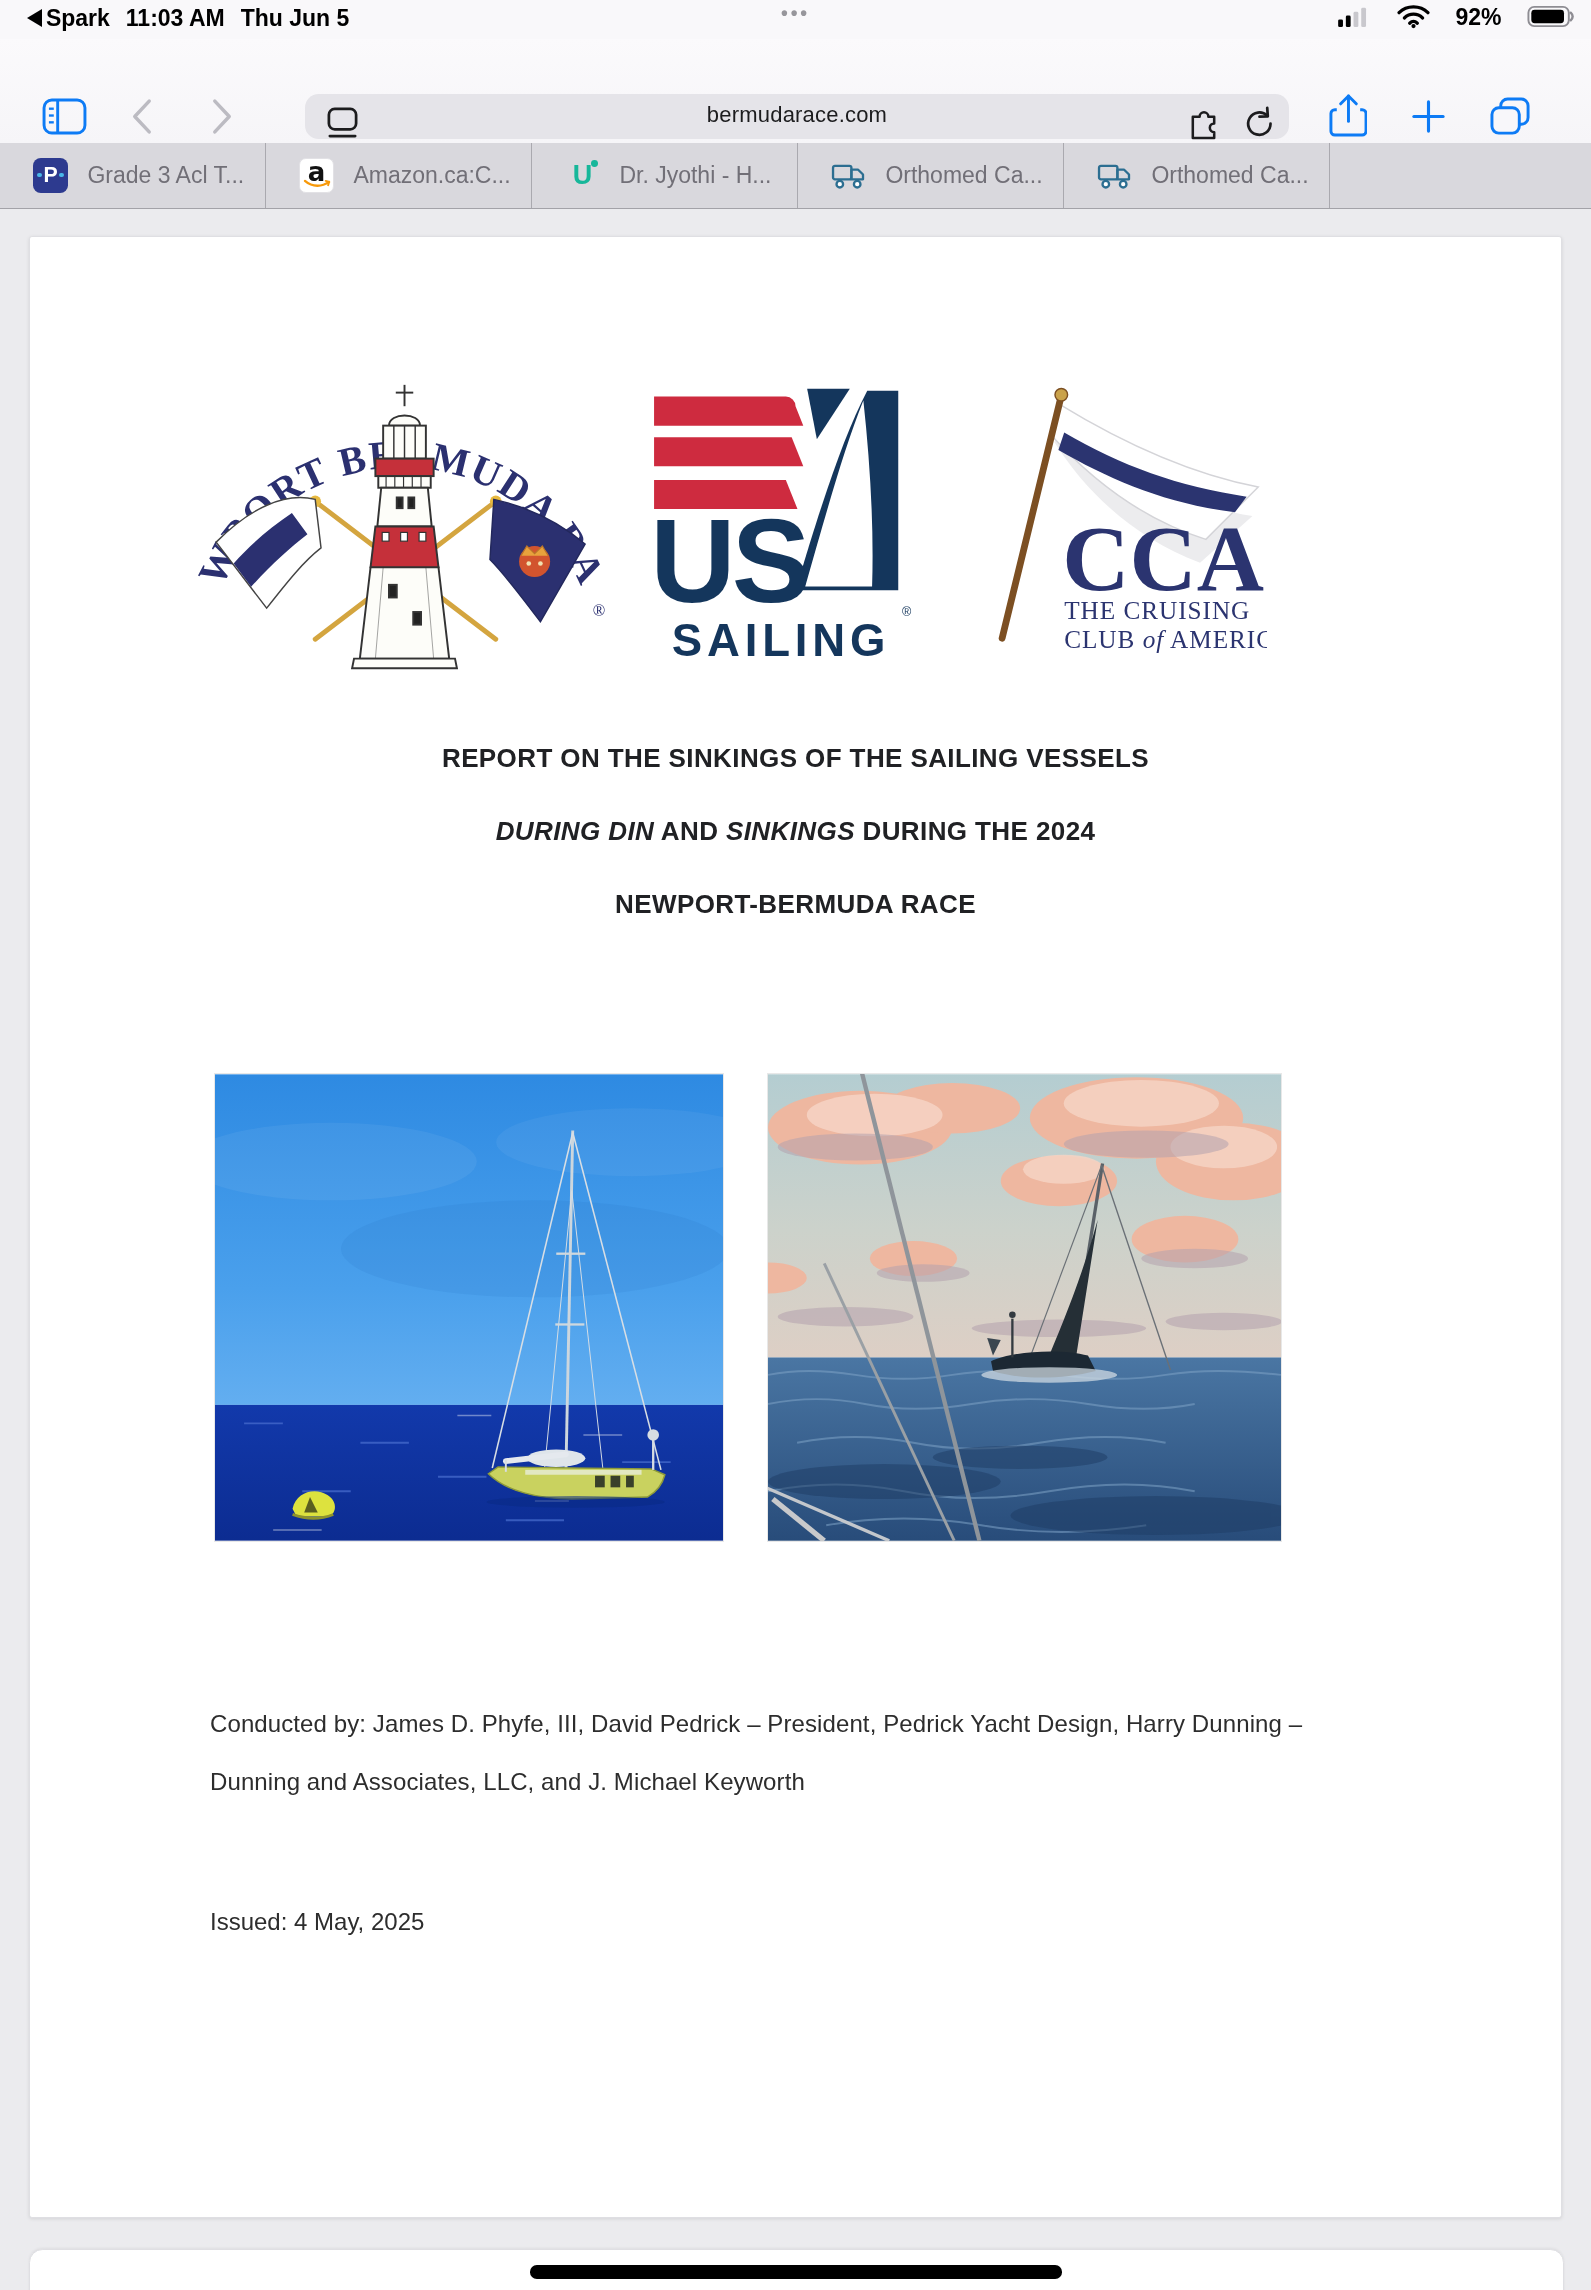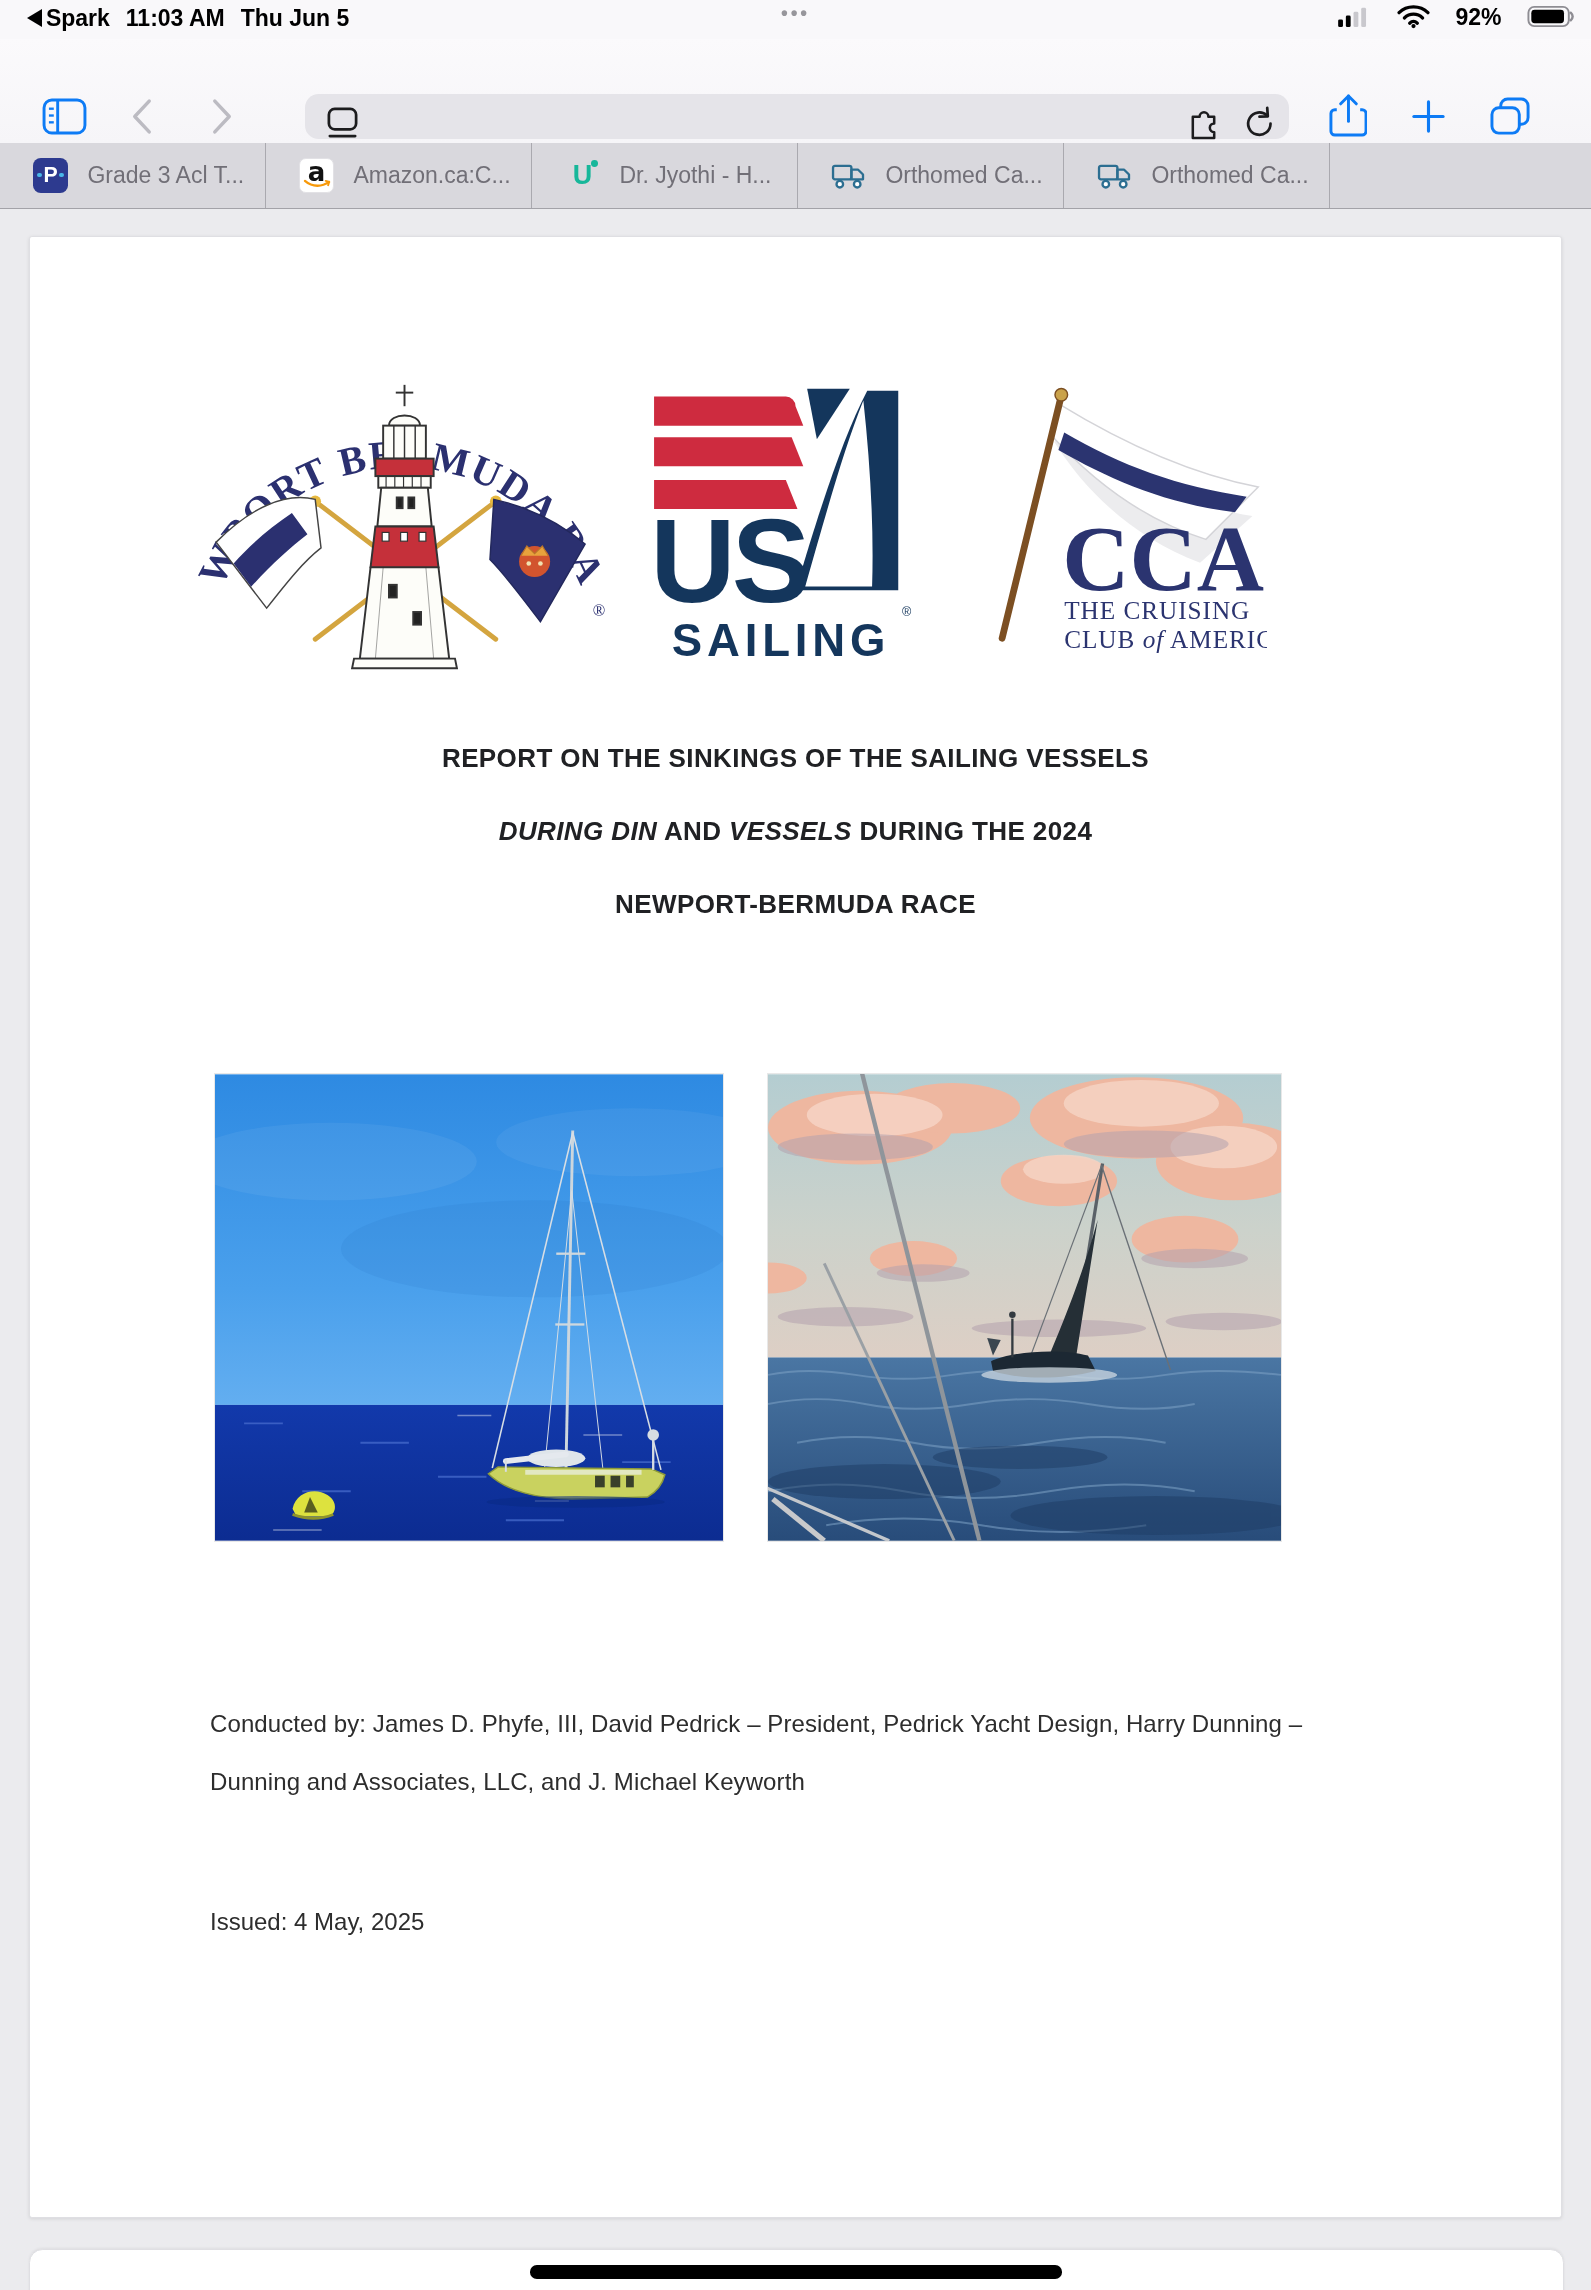--- a/index.html
+++ b/index.html
@@ -149,20 +149,21 @@
     </svg>
   </div>
 
   <div class="url-pill">
     <div class="tool-ic" style="left:13.6px;top:4.9px;">
       <svg width="35" height="37" viewBox="0 0 36 38">
         <rect x="4" y="5" width="28" height="21" rx="6" fill="none" stroke="#1c1c1e" stroke-width="2.8"></rect>
         <line x1="5" y1="33" x2="31" y2="33" stroke="#1c1c1e" stroke-width="2.8" stroke-linecap="round"></line>
       </svg>
     </div>
+    <div class="url-text">bermudarace.com</div>
     <div class="tool-ic" style="right:62px;top:4.9px;">
       <svg width="35" height="35" viewBox="0 0 36 36">
         <path d="M7 12 h7 a4.5 4.5 0 1 1 9 0 h6 v7 a4.5 4.5 0 1 0 0 9 v6 H7 Z" fill="none" stroke="#1c1c1e" stroke-width="2.6" stroke-linejoin="round"></path>
       </svg>
     </div>
     <div class="tool-ic" style="right:7.8px;top:4.9px;">
       <svg width="35" height="35" viewBox="0 0 36 36">
         <path d="M28 11 a11.5 11.5 0 1 0 3.4 8.2" fill="none" stroke="#1c1c1e" stroke-width="2.8" stroke-linecap="round"></path>
         <path d="M28 3 L28.6 11.6 L20 12" fill="none" stroke="#1c1c1e" stroke-width="2.8" stroke-linecap="round" stroke-linejoin="round"></path>
       </svg>
@@ -323,21 +324,21 @@
         <circle cx="91" cy="15" r="6.5" fill="#caa24a" stroke="#7c4f22" stroke-width="1.5"></circle>
       </g>
       <text x="92" y="216" class="serif" font-size="96" font-weight="bold" fill="#2b3470">CCA</text>
       <text x="94" y="246" class="serif" font-size="26" fill="#2b3470" letter-spacing="1">THE CRUISING</text>
       <text x="94" y="276" class="serif" font-size="26" fill="#2b3470" letter-spacing="1"><tspan>CLUB </tspan><tspan font-style="italic">of</tspan><tspan> AMERICA</tspan></text>
     </svg>
   </div>
 
   <div class="doc-title">
     <div>REPORT ON THE SINKINGS OF THE SAILING VESSELS</div>
-    <div><span class="it">DURING DIN</span><span> AND </span><span class="it">VESSELS</span><span> DURING THE 2024</span></div>
+    <div><span class="it">DURING DIN</span><span> AND </span><span class="it">SINKINGS</span><span> DURING THE 2024</span></div>
     <div>NEWPORT-BERMUDA RACE</div>
   </div>
 
   <div class="photo" style="left:184px;width:510px;">
     <svg width="508" height="467" viewBox="0 0 524 481">
       <defs>
         <linearGradient id="skyL" x1="0" y1="0" x2="0" y2="1">
           <stop offset="0" stop-color="#2e8ae2"></stop>
             <stop offset=".65" stop-color="#4aa0ec"></stop>
             <stop offset="1" stop-color="#63aef0"></stop>

